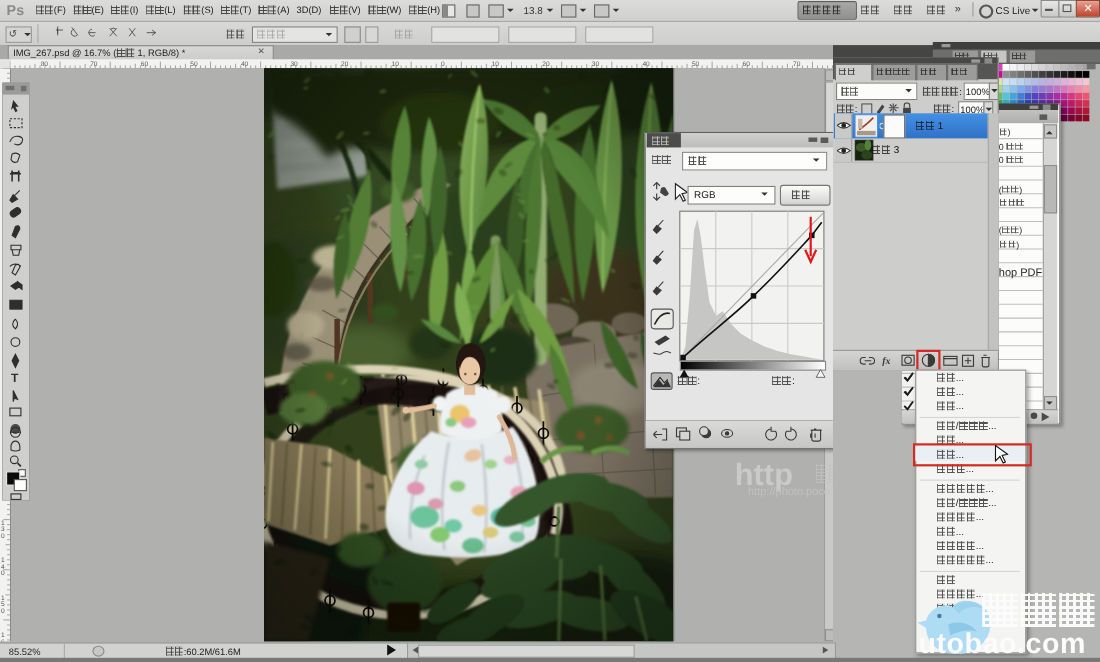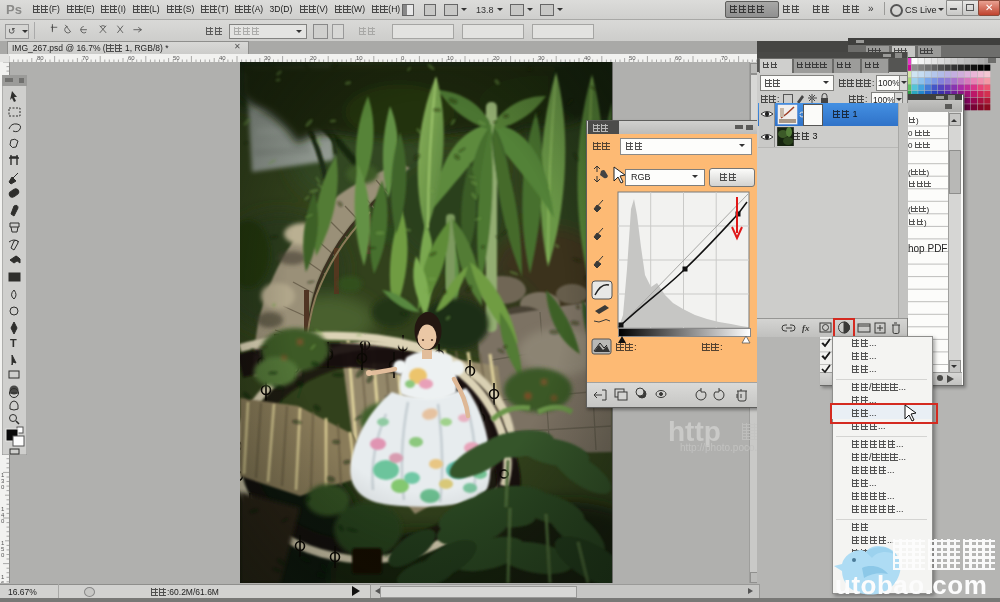--- a/index.html
+++ b/index.html
@@ -912,21 +912,21 @@
 <path d="M8,330 q1,-4 4,-4 q3,0 4,4 l0,4 q-4,2 -8,0 z" fill="none"></path>
 <circle cx="11" cy="343" r="3.5" fill="none"></circle>
       <path d="M14,346 l3,3" stroke-width="1.6"></path>
 </g>
 <rect x="15" y="352" width="6" height="6" fill="#fff" stroke="#555" stroke-width="1"></rect>
 <rect x="4" y="354" width="12" height="12" fill="#0a0a0a" stroke="#e8e8e6" stroke-width="1"></rect>
 <rect x="11" y="361" width="11" height="10" fill="#fdfdfd" stroke="#555" stroke-width="1"></rect>
 <rect x="8" y="374" width="9" height="5" fill="none" stroke="#2e2e2c"></rect>
 </svg>
 
-<div class="a" style="left:586px;top:120px;width:171px;height:286px;background:#fdba74;border:1px solid #5e5e5c;box-shadow:1px 2px 3px rgba(0,0,0,.35)">
+<div class="a" style="left:586px;top:120px;width:171px;height:286px;background:#e5e5e5;border:1px solid #5e5e5c;box-shadow:1px 2px 3px rgba(0,0,0,.35)">
 <div class="a" style="left:0;top:0;width:171px;height:13px;background:linear-gradient(#d0d0ce,#bcbcba)"></div>
 <div class="a" style="left:1px;top:0;width:31px;height:13px;background:#4c4c4a"></div>
 <div class="a" style="left:5px;top:2px;font-size:8.5px;color:#e0e0de"><z></z><z></z></div>
 <div class="a" style="left:148px;top:4px;width:8px;height:4px;background:#5a5a58"></div>
     <div class="a" style="left:159px;top:4px;width:7px;height:5px;background:#5a5a58"></div>
 <div class="a tx" style="left:5px;top:19px;font-size:9.5px"><z></z><z></z></div>
 <div class="a" style="left:33px;top:17px;width:130px;height:15px;background:#fdfdfb;border:1px solid #8a8a88"></div>
 <div class="a tx" style="left:38px;top:20px;font-size:9px"><z></z><z></z></div>
 <div class="car" style="left:152px;top:23px"></div>
 <svg class="a" style="left:4px;top:44px" width="22" height="20">
@@ -1321,21 +1321,21 @@
 <path d="M30,12 C20,12 12,18 10,26 L2,28 L10,33 C10,44 18,54 32,56 C50,59 64,50 68,34 C70,24 66,14 56,10 C48,7 38,7 34,14 Z" fill="#aedcf4"></path>
 <path d="M34,14 C44,6 58,8 62,16 C54,12 44,14 40,20 Z" fill="#9cd2ee"></path>
 <path d="M30,30 C38,26 50,28 56,36 C48,34 38,36 32,40 Z" fill="#8cc8e8"></path>
 <circle cx="22" cy="22" r="2" fill="#4a7a98"></circle>
 </svg>
 <div class="a" style="left:893px;top:539px;width:32px;height:31px;color:#fdfdfd;background:repeating-linear-gradient(0deg,currentcolor 0 2.4px,transparent 2.4px 5.6px),repeating-linear-gradient(90deg,currentcolor 0 2.4px,transparent 2.4px 6.4px);opacity:.95"></div>
 <div class="a" style="left:928px;top:539px;width:32px;height:31px;color:#fdfdfd;background:repeating-linear-gradient(0deg,currentcolor 0 2.4px,transparent 2.4px 5.6px),repeating-linear-gradient(90deg,currentcolor 0 2.4px,transparent 2.4px 6.4px);opacity:.95"></div>
 <div class="a" style="left:963px;top:539px;width:32px;height:31px;color:#fdfdfd;background:repeating-linear-gradient(0deg,currentcolor 0 2.4px,transparent 2.4px 5.6px),repeating-linear-gradient(90deg,currentcolor 0 2.4px,transparent 2.4px 6.4px);opacity:.95"></div>
 <div class="a" style="left:835px;top:570px;font-size:26px;font-weight:bold;color:#fcfcfc;letter-spacing:.5px">utobao.com</div>
 <div class="a" style="left:0;top:584px;width:758px;height:14px;background:#d2d2d0;border-top:1px solid #8e8e8c"></div>
-<div class="a" style="left:8px;top:587px;font-size:8.5px;color:#222">16.67%</div>
+<div class="a" style="left:8px;top:587px;font-size:8.5px;color:#222">85.52%</div>
 <div class="a" style="left:58px;top:584px;width:1px;height:14px;background:#a8a8a6"></div>
 <div class="a" style="left:84px;top:587px;width:9px;height:8px;border:1px solid #888;border-radius:50%;background:#c8c8c6"></div>
 <div class="a" style="left:150px;top:587px;font-size:8.5px;color:#222"><z></z><z></z>:60.2M/61.6M</div>
 <div class="a" style="left:352px;top:586px;width:0;height:0;border:5px solid transparent;border-left:8px solid #111"></div>
 <div class="a" style="left:370px;top:584px;width:388px;height:14px;background:#c6c6c4;border:1px solid #9a9a98"></div>
 <div class="a" style="left:372px;top:588px;width:0;height:0;border:3px solid transparent;border-right:5px solid #555"></div>
 <div class="a" style="left:380px;top:586px;width:195px;height:10px;background:#d8d8d6;border:1px solid #9a9a98"></div>
 <div class="a" style="left:748px;top:588px;width:0;height:0;border:3px solid transparent;border-left:5px solid #555"></div>
 <div class="a" style="left:0;top:598px;width:1000px;height:4px;background:#787876"></div>
 

